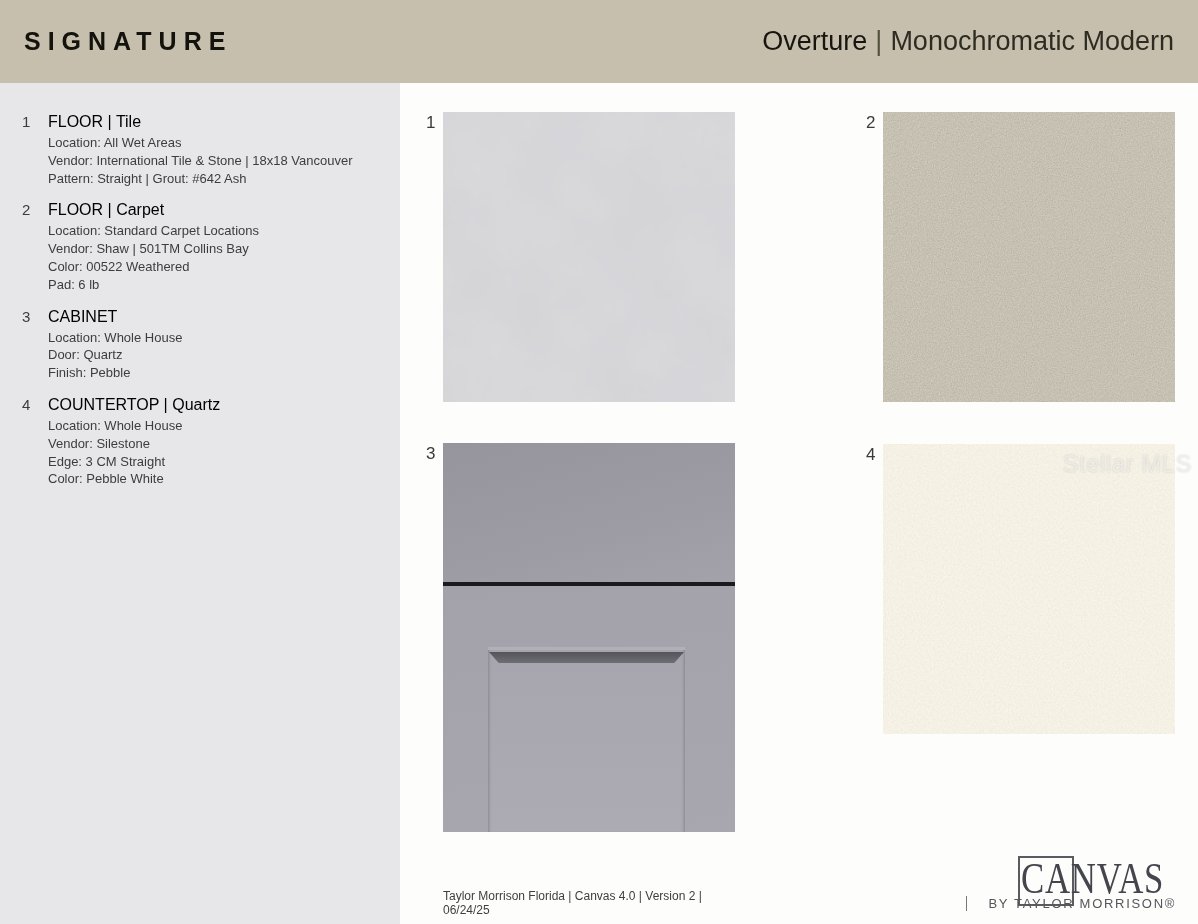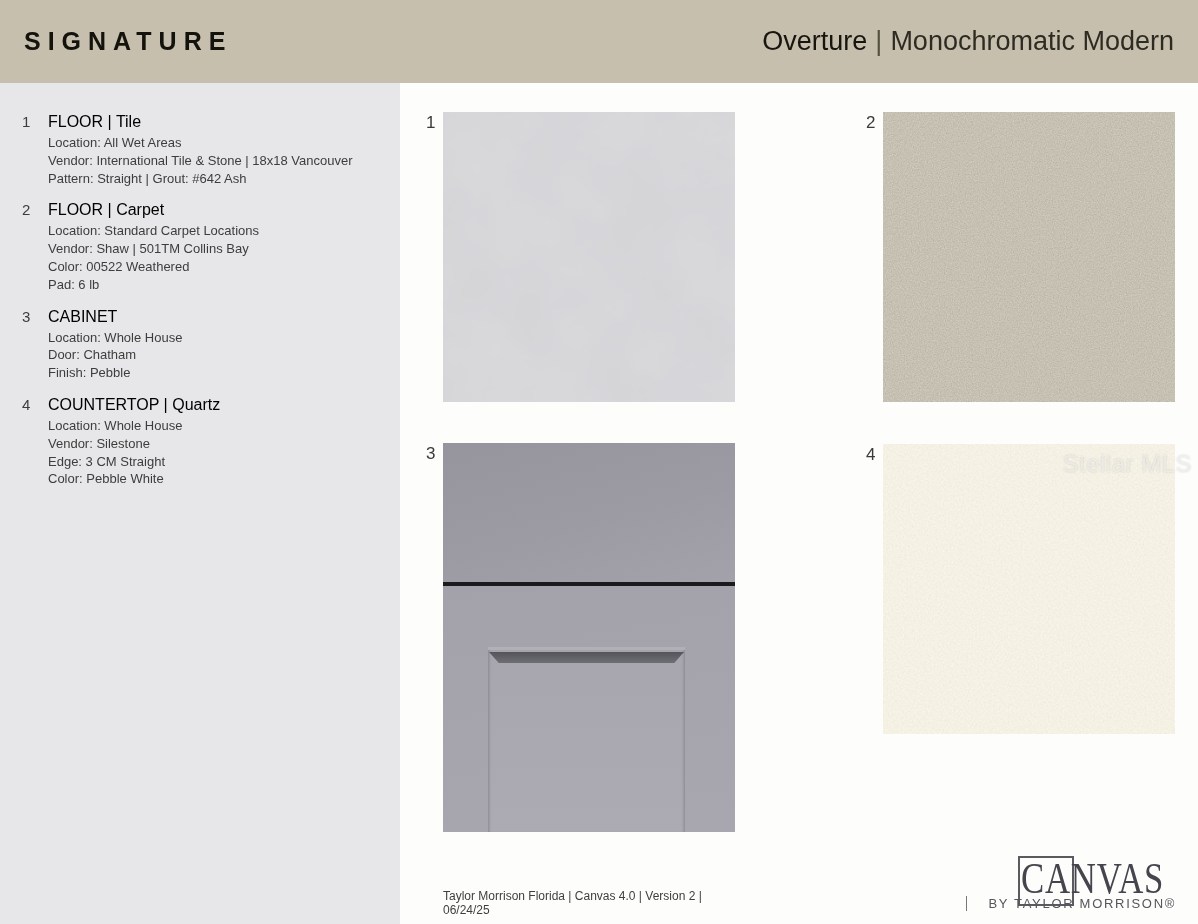--- a/index.html
+++ b/index.html
@@ -147,21 +147,21 @@
         <div class="spec-line">Color: 00522 Weathered</div>
         <div class="spec-line">Pad: 6 lb</div>
       </div>
     </div>
 
     <div class="spec-item">
       <div class="spec-num">3</div>
       <div class="spec-body">
         <div class="spec-title">CABINET</div>
         <div class="spec-line">Location: Whole House</div>
-        <div class="spec-line">Door: Chatham</div>
+        <div class="spec-line">Door: Quartz</div>
         <div class="spec-line">Finish: Pebble</div>
       </div>
     </div>
 
     <div class="spec-item">
       <div class="spec-num">4</div>
       <div class="spec-body">
         <div class="spec-title">COUNTERTOP | Quartz</div>
         <div class="spec-line">Location: Whole House</div>
         <div class="spec-line">Vendor: Silestone</div>

